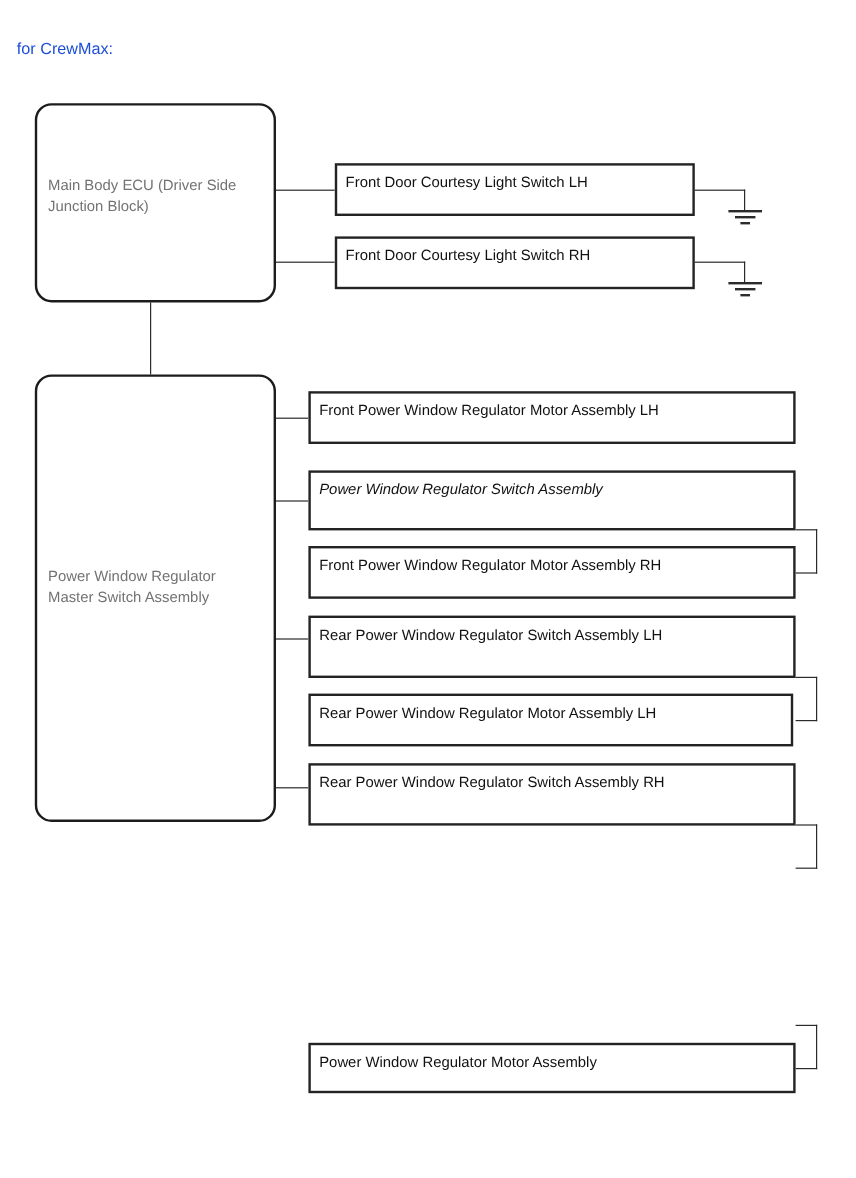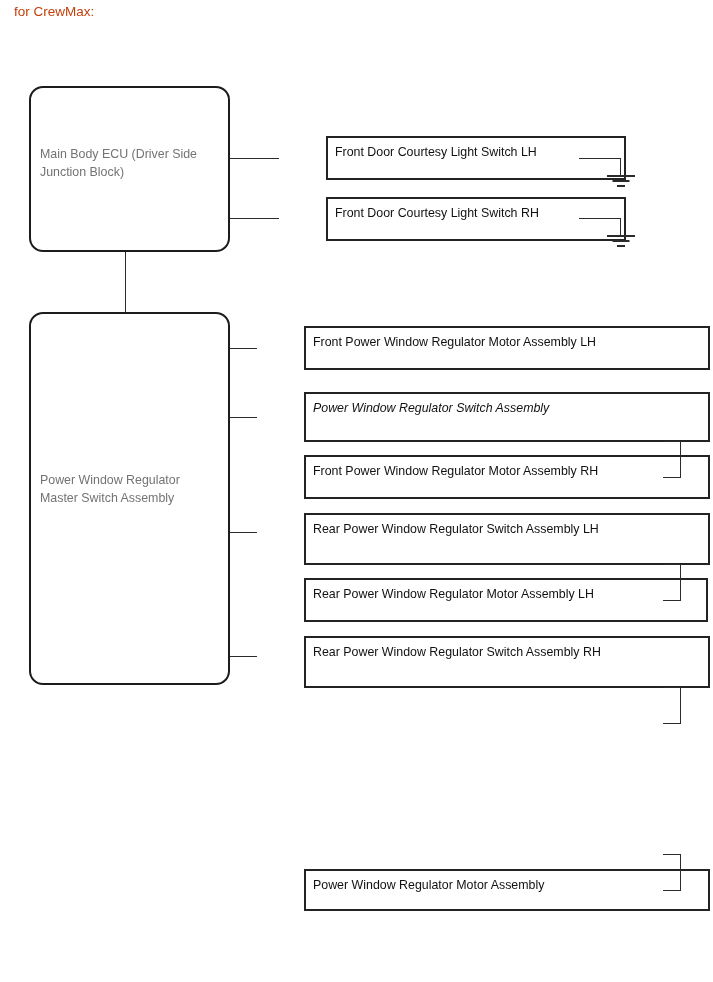--- a/index.html
+++ b/index.html
@@ -15,24 +15,24 @@
   #canvas {
     position: relative;
     width: 713px;
     height: 982px;
     background: #ffffff;
     overflow: hidden;
   }
   .caption {
     position: absolute;
     left: 14px;
-    top: 3px;
+    top: 32px;
     font-size: 13.5px;
     line-height: 1.3;
-    color: #c2410c;
+    color: #1d4ed8;
     white-space: nowrap;
   }
   
   .rbox {
     position: absolute;
     box-sizing: border-box;
     border: 2px solid #1c1c1c;
     border-radius: 14px;
     background: #ffffff;
   }
@@ -48,21 +48,20 @@
   #ecu-box .rlabel { top: 58px; }
   #master-box { left: 29px; top: 312px; width: 201px; height: 373px; }
   #master-box .rlabel { top: 158px; }
 
   
   .sbox {
     position: absolute;
     box-sizing: border-box;
     border: 2px solid #232323;
     background: #ffffff;
-    margin-left: 47px;
   }
   .sbox .slabel {
     position: absolute;
     left: 7px;
     right: 6px;
     top: 6px;
     font-size: 12.4px;
     line-height: 1.35;
     color: #111111;
     white-space: nowrap;

